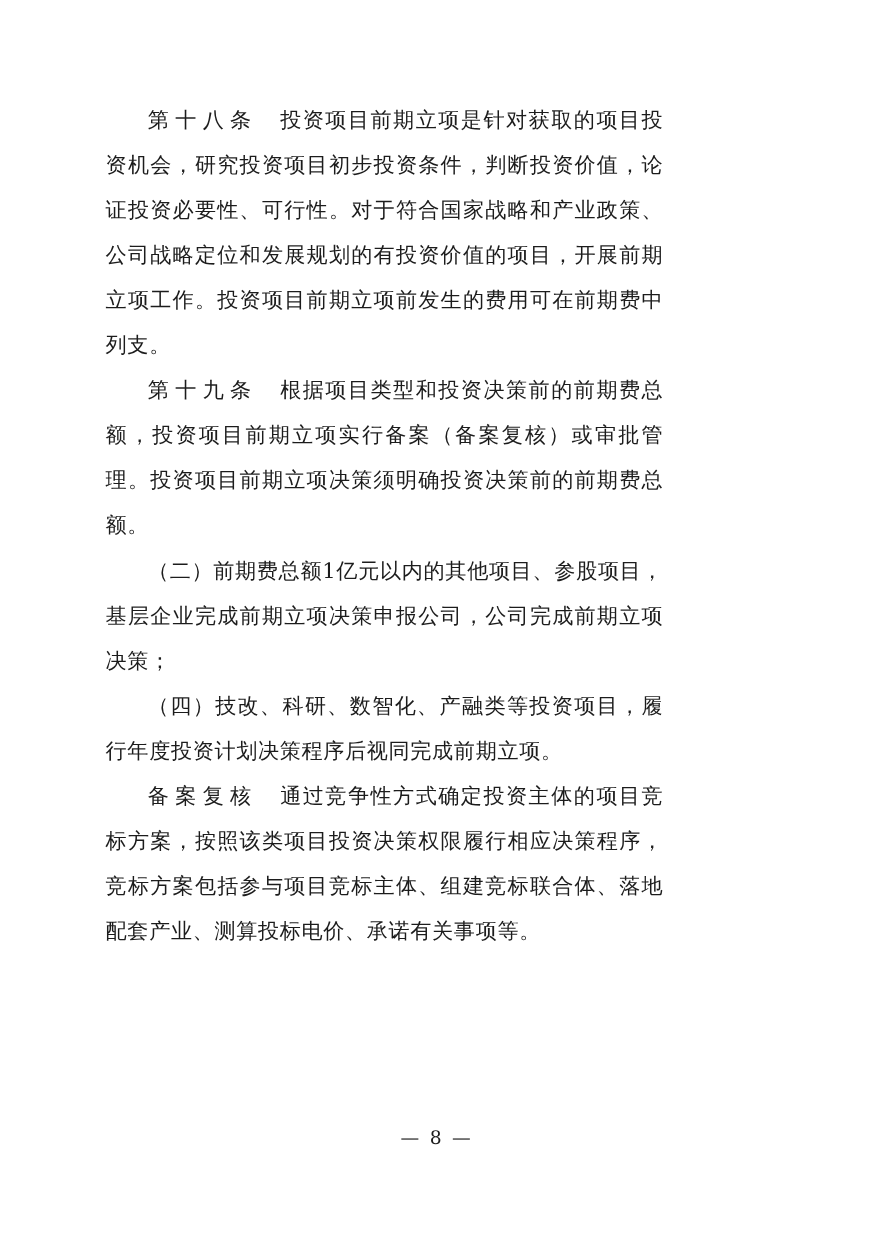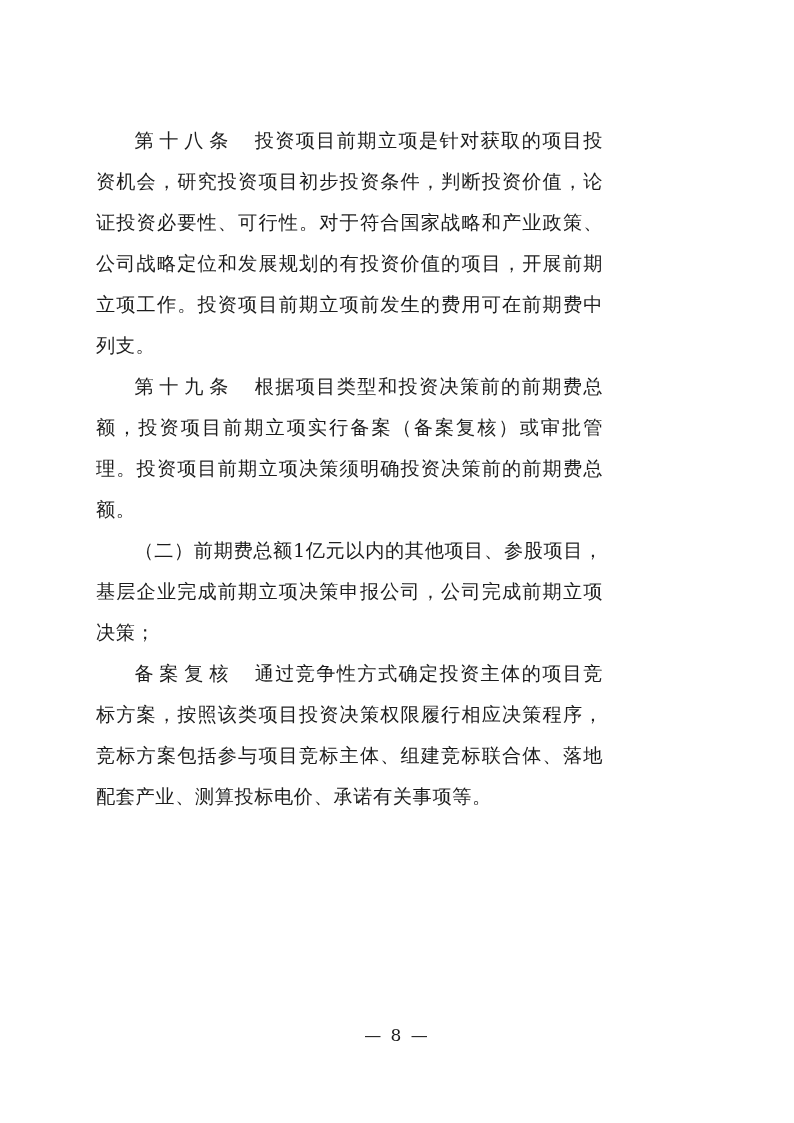--- a/index.html
+++ b/index.html
@@ -15,21 +15,21 @@
     position: relative;
     overflow: hidden;
   }
   .page {
     position: absolute;
     left: 0;
     top: 0;
     width: 699px;
     height: 1123px;
     box-sizing: border-box;
-    padding: 120px 96px 60px 96px;
+    padding: 88px 96px 60px 96px;
   }
   .doc-body {
     width: 100%;
   }
   p.para {
     margin: 0 0 0 0;
     font-size: 19.2px;
     line-height: 41px;
     text-align: justify;
     text-justify: inter-ideograph;
@@ -63,19 +63,20 @@
   <div class="doc-body">
 
     <p class="para"><span class="art-head">第十八条</span>　<span>投资项目前期立项是针对获取的项目投资机会，研究投资项目初步投资条件，判断投资价值，论证投资必要性、可行性。对于符合国家战略和产业政策、公司战略定位和发展规划的有投资价值的项目，开展前期立项工作。投资项目前期立项前发生的费用可在前期费中列支。</span></p>
 
     <p class="para"><span class="art-head">第十九条</span>　<span>根据项目类型和投资决策前的前期费总额，投资项目前期立项实行备案（备案复核）或审批管理。投资项目前期立项决策须明确投资决策前的前期费总额。</span></p>
 
 
     <p class="para"><span>（二）前期费总额1亿元以内的其他项目、参股项目，基层企业完成前期立项决策申报公司，公司完成前期立项决策；</span></p>
 
 
+    <p class="para"><span>（四）技改、科研、数智化、产融类等投资项目，履行年度投资计划决策程序后视同完成前期立项。</span></p>
 
     <p class="para"><span class="art-head">备案复核</span>　<span>通过竞争性方式确定投资主体的项目竞标方案，按照该类项目投资决策权限履行相应决策程序，竞标方案包括参与项目竞标主体、组建竞标联合体、落地配套产业、测算投标电价、承诺有关事项等。</span></p>
 
   </div>
 
   <div class="footer">— 8 —</div>
 </div>
 
 </body></html>

